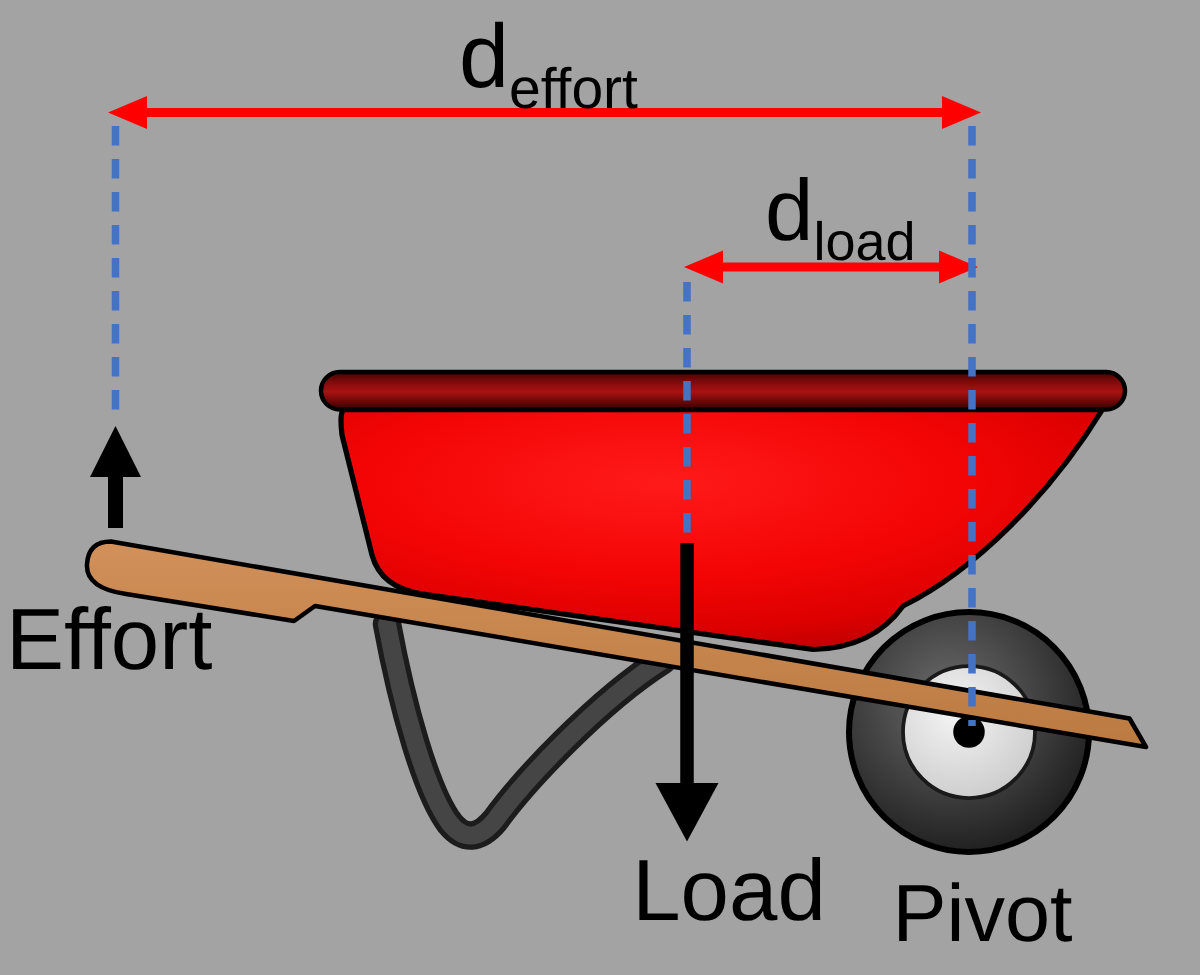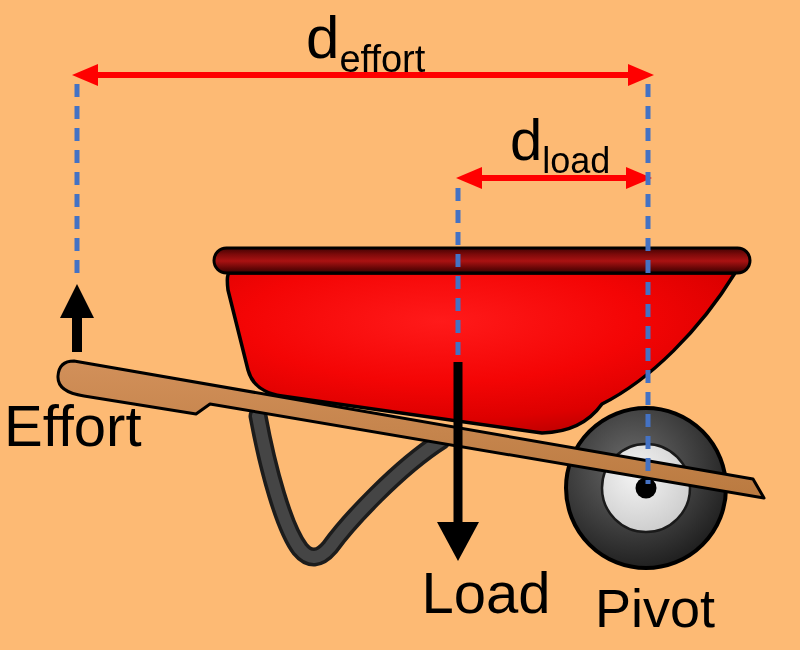--- a/index.html
+++ b/index.html
@@ -1,19 +1,19 @@
 <!DOCTYPE html>
 <html><head>
 <meta charset="utf-8">
 <style>
   html,body{margin:0;padding:0;background:#fff;}
   .canvas{
     position:relative;
     width:800px;height:650px;
-    background:#fdba74;
+    background:#a3a3a3;
     overflow:hidden;
     font-family:"Liberation Sans", sans-serif;
   }
   svg text{ fill:#000; font-family:"Liberation Sans", sans-serif; }
   .lbl      { font-size:58px; }
   .lbl-sm   { font-size:54px; }
   .dmain    { font-size:60px; }
   .dsub     { font-size:38px; }
   .dmain2   { font-size:58px; }
   .dsub2    { font-size:36px; }

